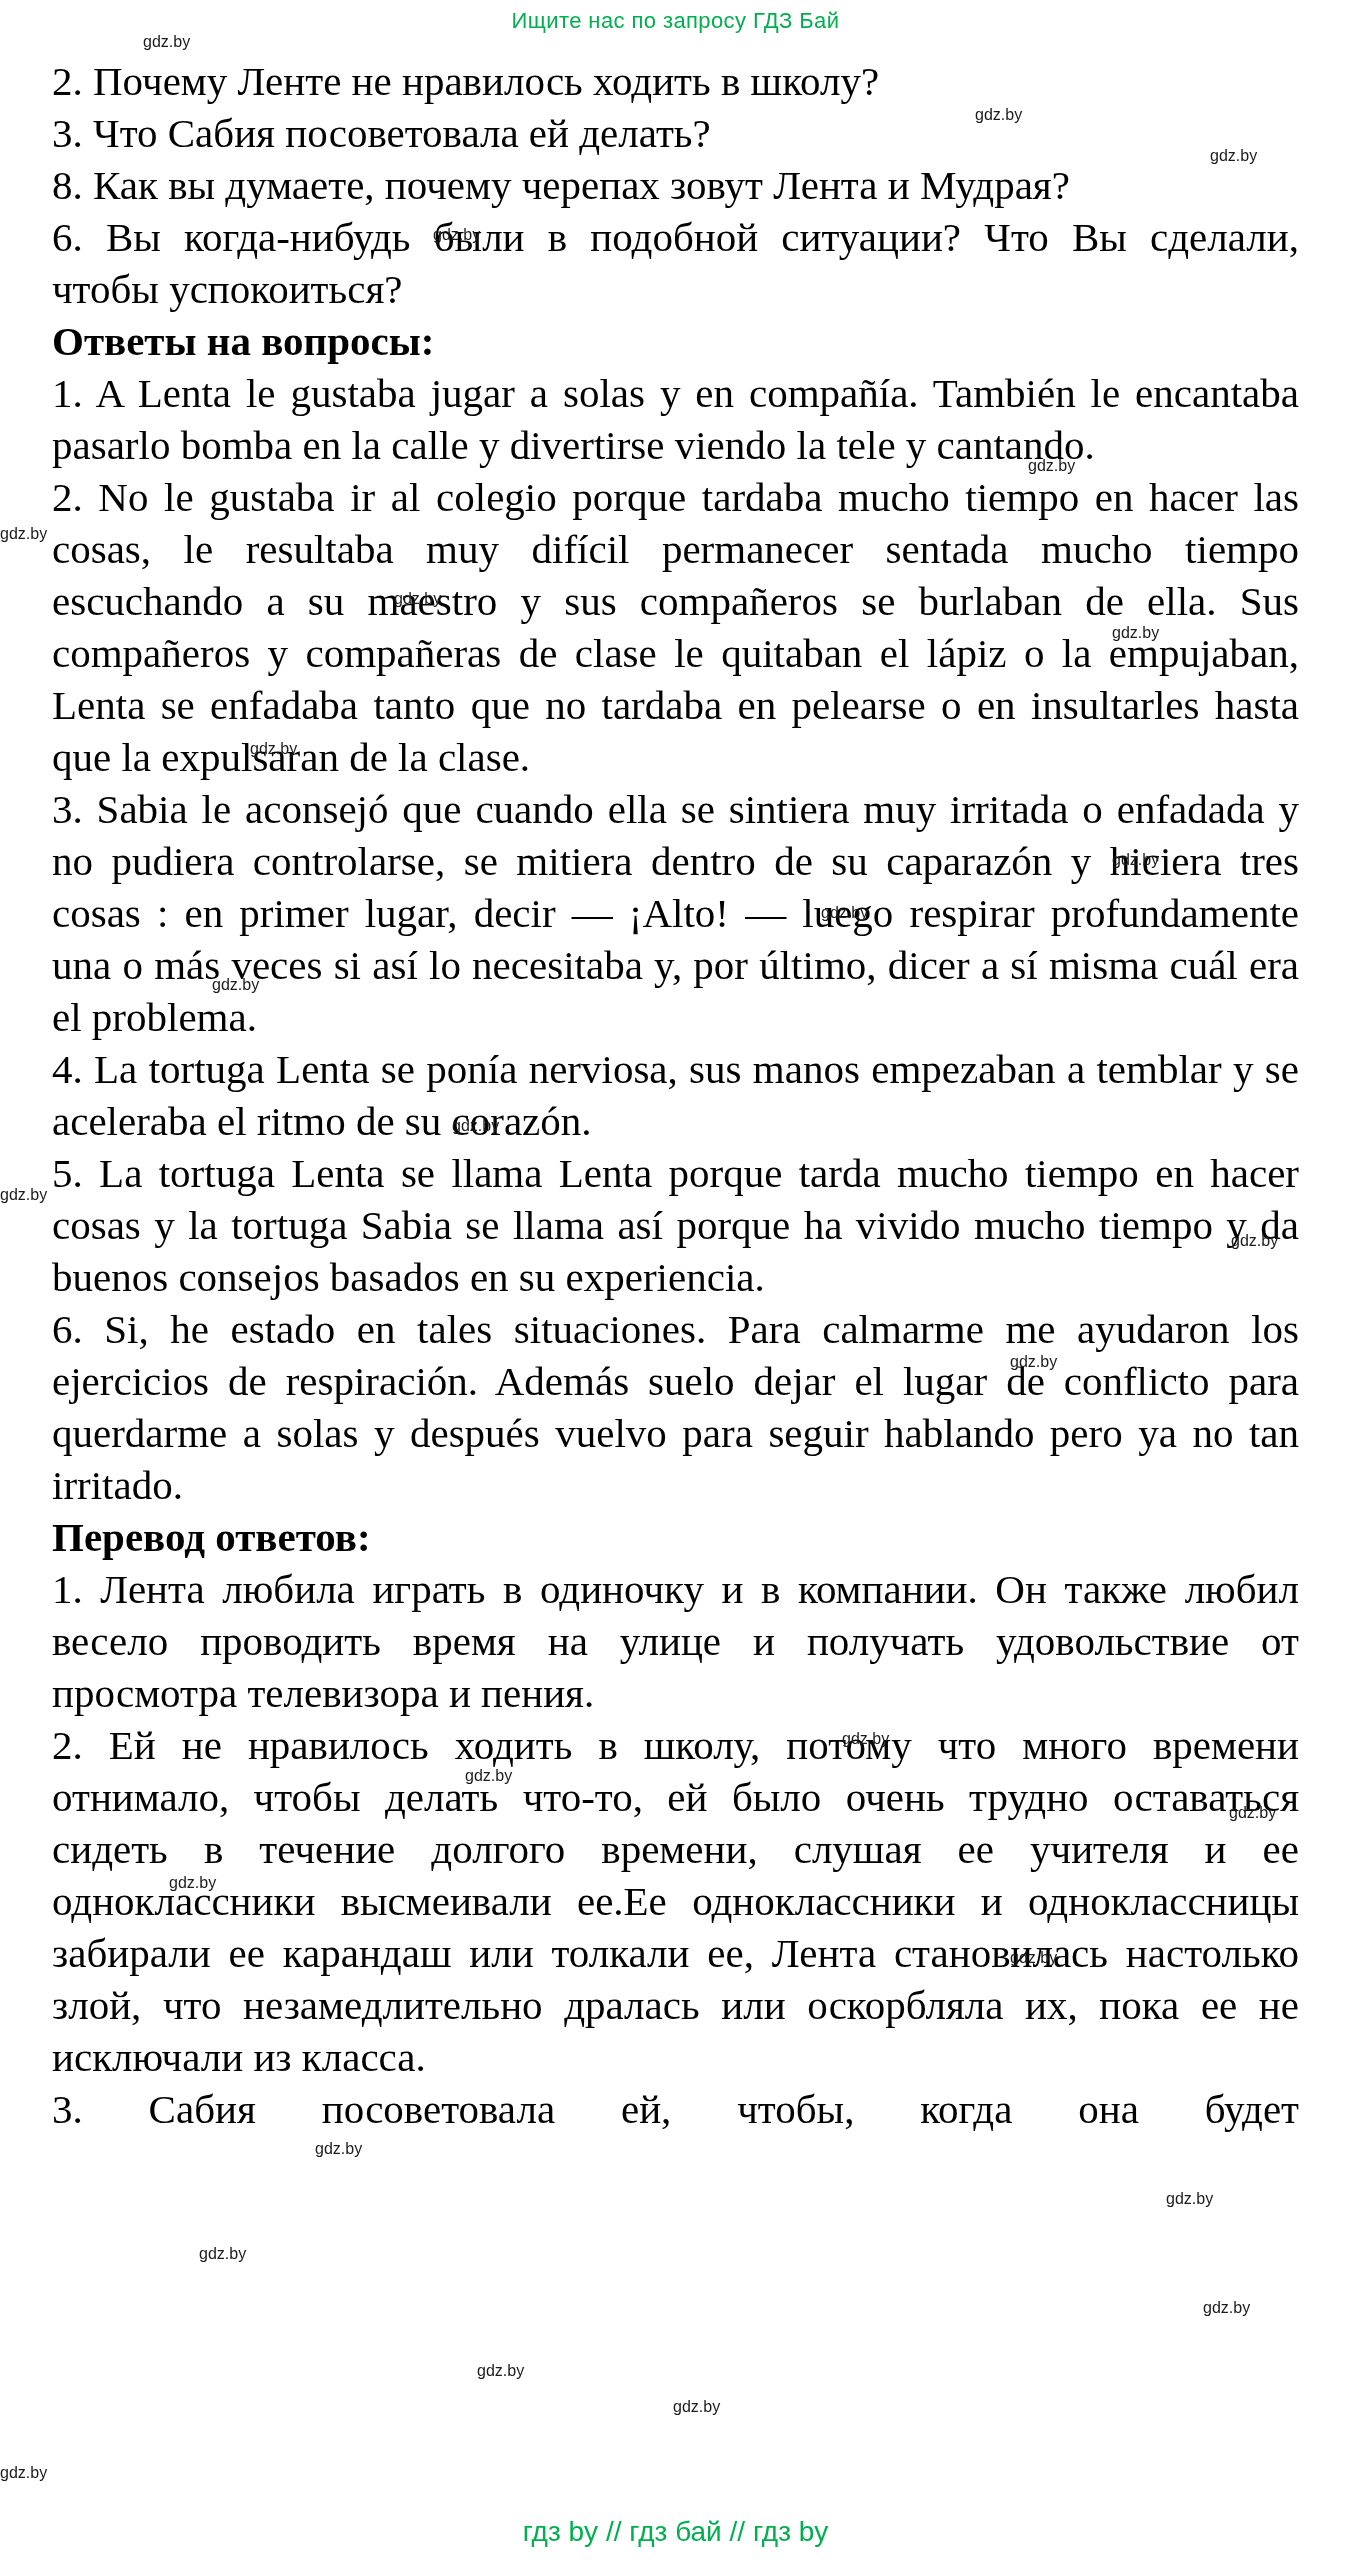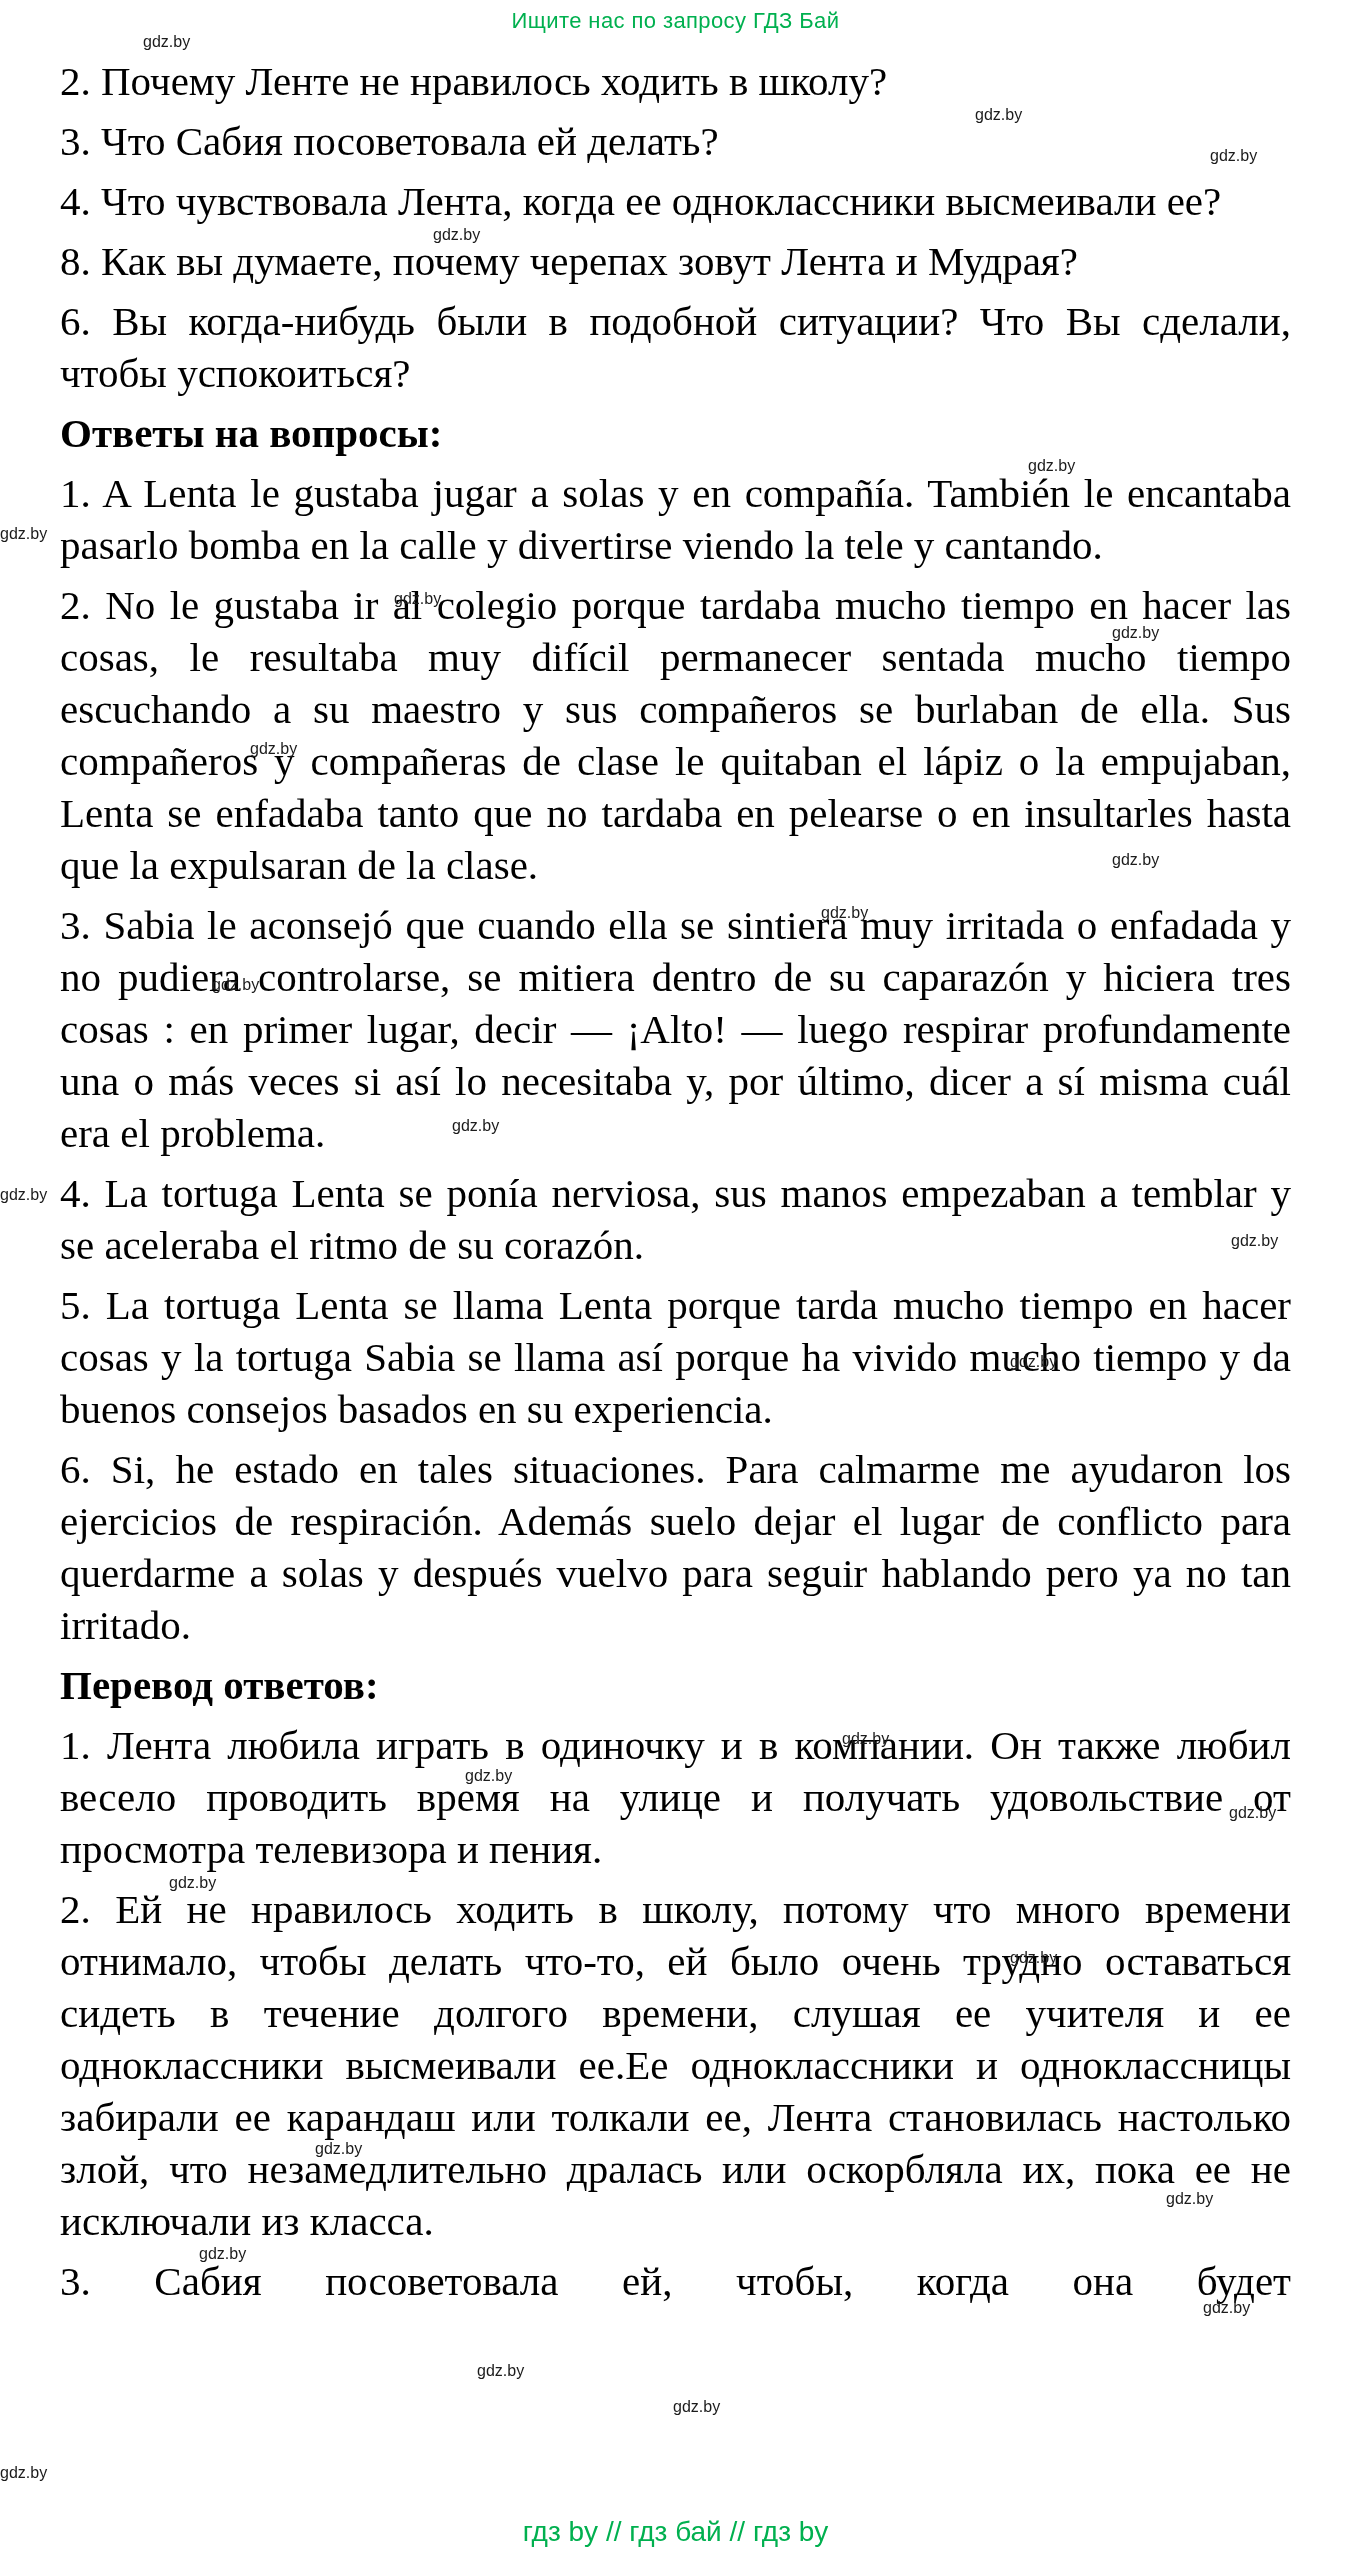--- a/index.html
+++ b/index.html
@@ -25,21 +25,21 @@
     font-size:22px;
     letter-spacing:0.4px;
   }
   .doc{
     margin:21px 52px 0 52px;
     color:var(--text);
     font-size:41px;
     line-height:52px;
     text-align:justify;
   }
-  .doc p{margin:8px;padding:0;}
+  .doc p{margin:0;padding:0;}
   .doc p.bold{font-weight:bold;}
   .doc p.jlast{text-align-last:justify;}
   .footer-note{
     position:absolute;
     left:0;right:0;
     bottom:27.6px;
     text-align:center;
     color:var(--accent);
     font-family:"Liberation Sans", sans-serif;
     font-size:28px;
@@ -62,21 +62,20 @@
 </head>
 <body>
 
 <div class="page">
 
   <div class="header-note">Ищите нас по запросу ГДЗ Бай</div>
 
   <div class="doc">
       <p class="">2. Почему Ленте не нравилось ходить в школу?</p>
       <p class="">3. Что Сабия посоветовала ей делать?</p>
-      <p class="">4. Что чувствовала Лента, когда ее одноклассники высмеивали ее?</p>
       <p class="">8. Как вы думаете, почему черепах зовут Лента и Мудрая?</p>
       <p class="">6. Вы когда-нибудь были в подобной ситуации? Что Вы сделали, чтобы успокоиться?</p>
       <p class="bold ">Ответы на вопросы:</p>
       <p class="">1. A Lenta le gustaba jugar a solas y en compañía. También le encantaba pasarlo bomba en la calle y divertirse viendo la tele y cantando.</p>
       <p class="">2. No le gustaba ir al colegio porque tardaba mucho tiempo en hacer las cosas, le resultaba muy difícil permanecer sentada mucho tiempo escuchando a su maestro y sus compañeros se burlaban de ella. Sus compañeros y compañeras de clase le quitaban el lápiz o la empujaban, Lenta se enfadaba tanto que no tardaba en pelearse o en insultarles hasta que la expulsaran de la clase.</p>
       <p class="">3. Sabia le aconsejó que cuando ella se sintiera muy irritada o enfadada y no pudiera controlarse, se mitiera dentro de su caparazón y hiciera tres cosas : en primer lugar, decir — ¡Alto! — luego respirar profundamente una o más veces si así lo necesitaba y, por último, dicer a sí misma cuál era el problema.</p>
       <p class="">4. La tortuga Lenta se ponía nerviosa, sus manos empezaban a temblar y se aceleraba el ritmo de su corazón.</p>
       <p class="">5. La tortuga Lenta se llama Lenta porque tarda mucho tiempo en hacer cosas y la tortuga Sabia se llama así porque ha vivido mucho tiempo y da buenos consejos basados en su experiencia.</p>
       <p class="">6. Si, he estado en tales situaciones. Para calmarme me ayudaron los ejercicios de respiración. Además suelo dejar el lugar de conflicto para querdarme a solas y después vuelvo para seguir hablando pero ya no tan irritado.</p>
       <p class="bold ">Перевод ответов:</p>

